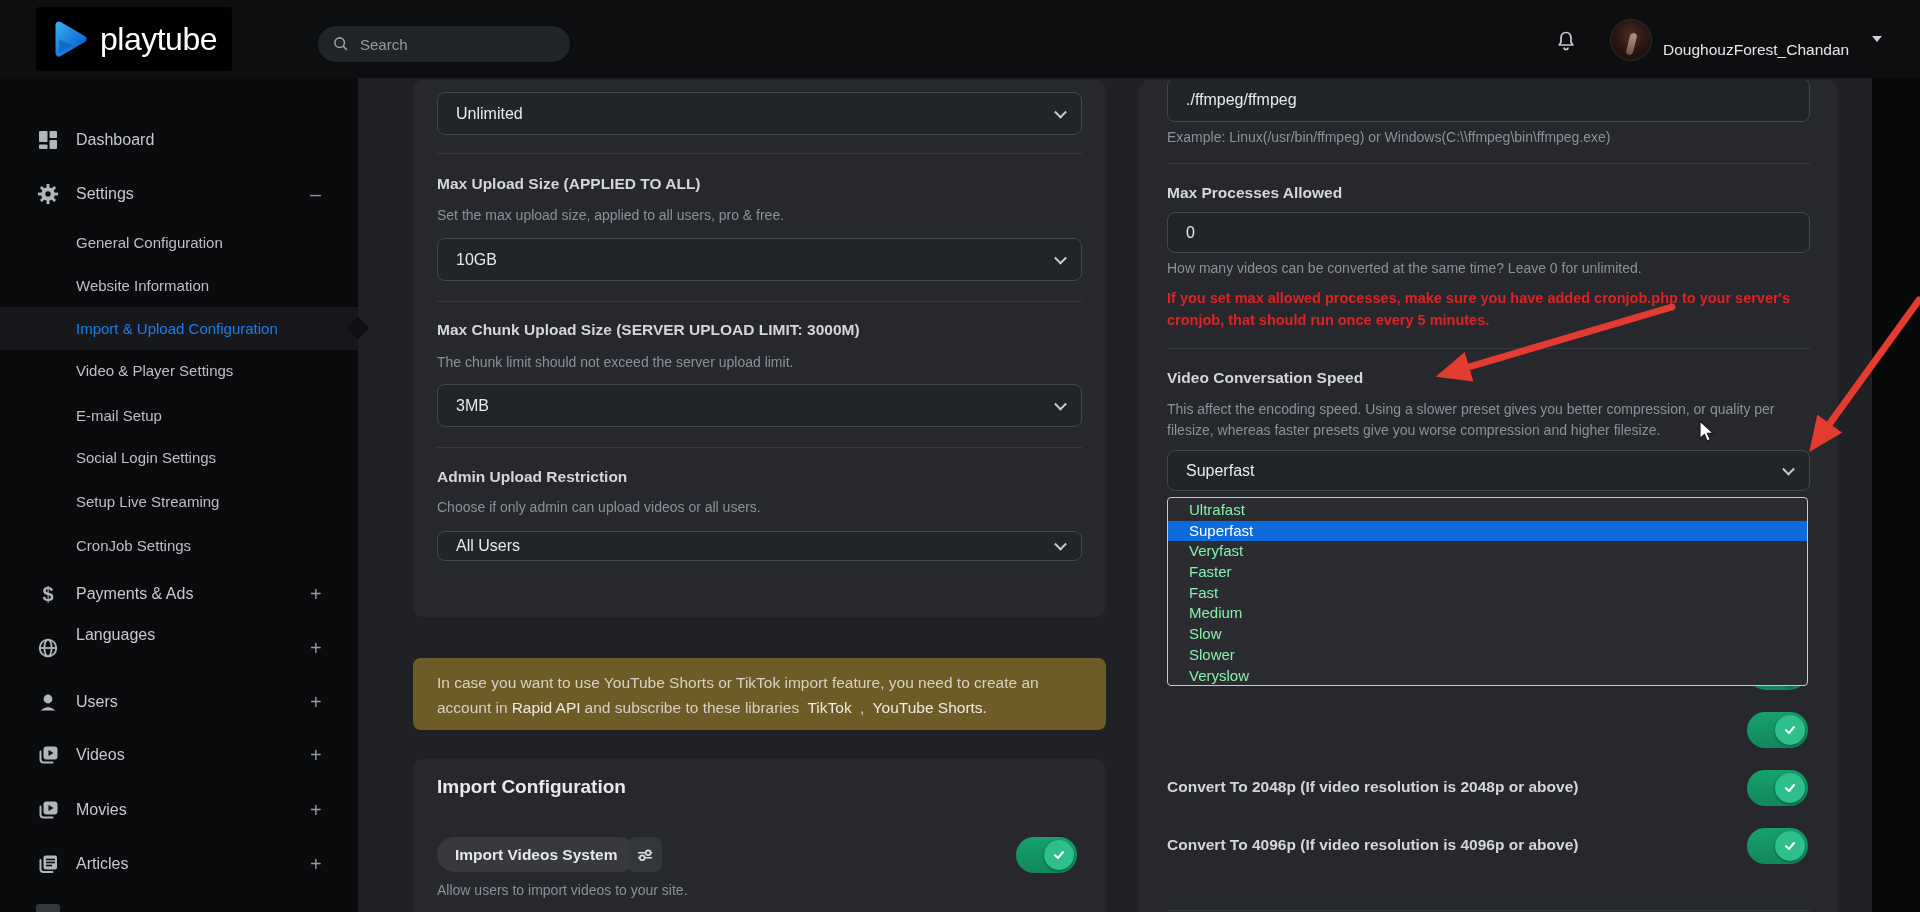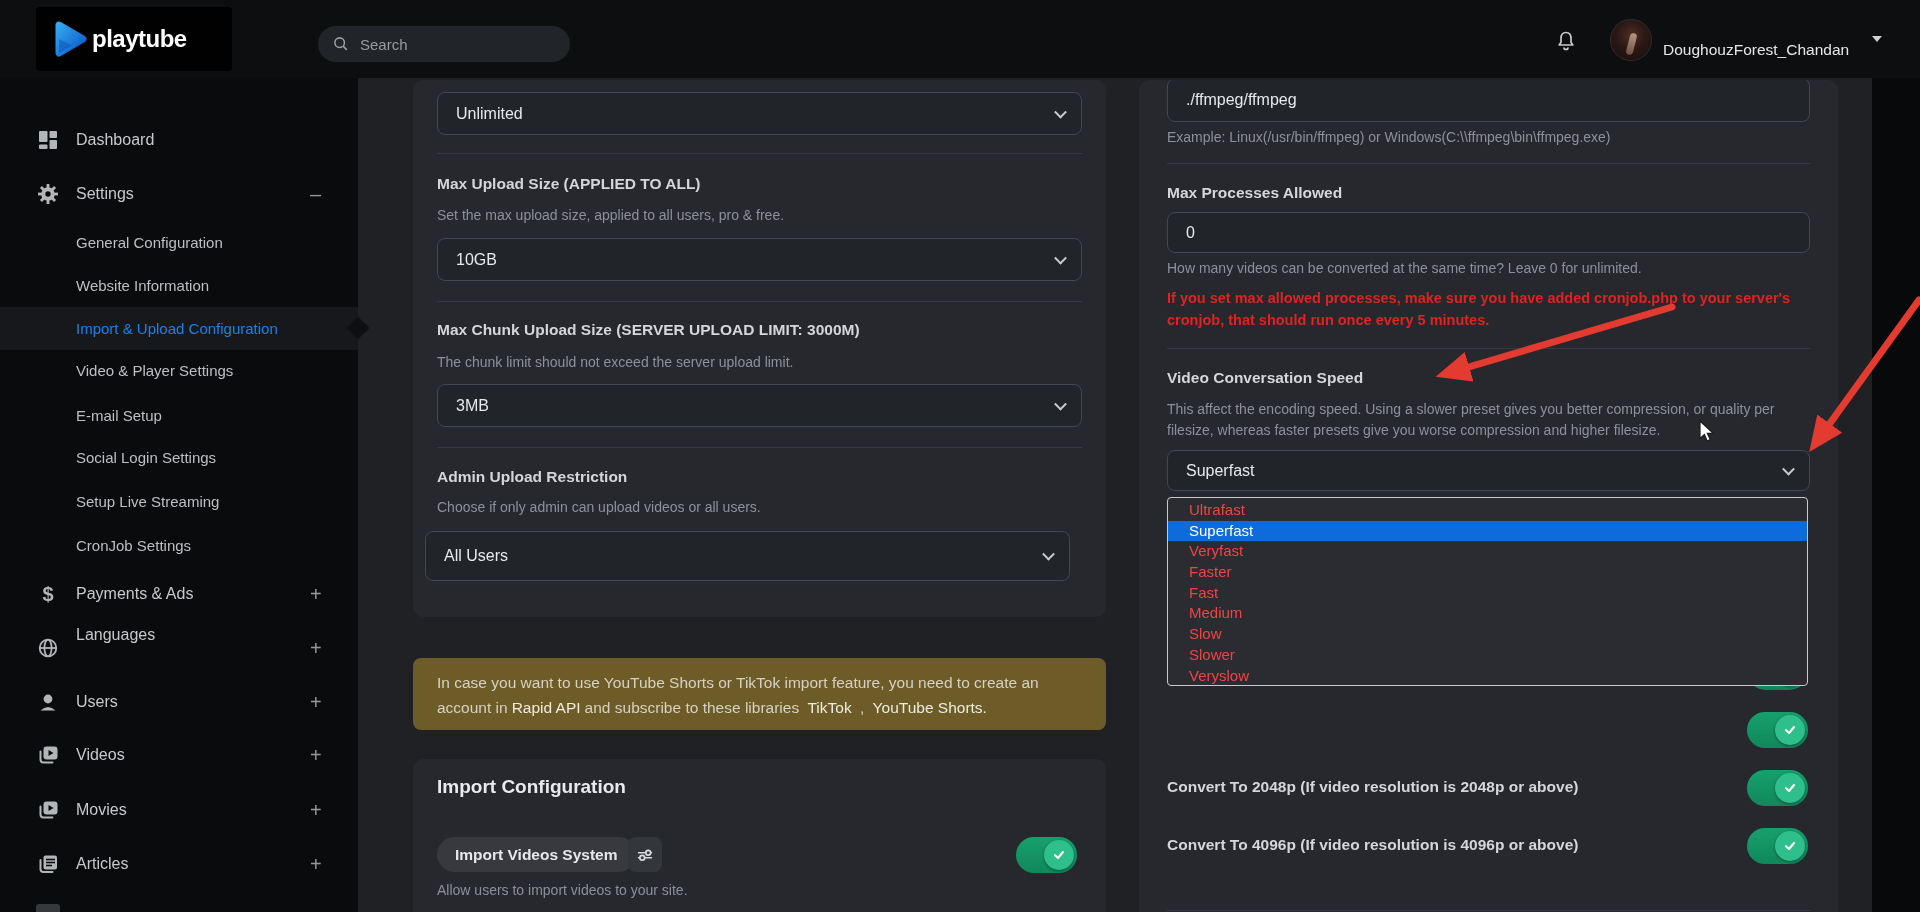--- a/index.html
+++ b/index.html
@@ -2,21 +2,21 @@
 <html><head>
 <meta charset="utf-8">
 <style>
 *{margin:0;padding:0;box-sizing:border-box}
 html,body{background:#000}
 .stage{position:relative;width:1920px;height:912px;overflow:hidden;background:#08090b;
   font-family:"Liberation Sans","DejaVu Sans",sans-serif;color:#e8eaec}
 .abs{position:absolute}
 .topbar{left:0;top:0;width:1920px;height:78px;background:#0d0e10}
 .logo-box{left:36px;top:7px;width:196px;height:64px;background:#010102;border-radius:4px;display:flex;align-items:center;padding-left:10px}
-.brand{font-size:24px;font-weight:700;color:#fff;letter-spacing:-.5px;}
+.brand{font-size:32px;font-weight:400;color:#fff;letter-spacing:-.5px;margin-left:8px}
 .search{left:318px;top:26px;width:252px;height:36px;background:#212428;border-radius:18px;display:flex;align-items:center;gap:10px;padding:0 14px}
 .search-text{font-size:15px;color:#989ba0}
 .bell{left:1554px;top:27px;width:24px;height:26px}
 .avatar{left:1610px;top:19px;width:42px;height:42px;border-radius:50%;
  background:radial-gradient(circle at 50% 38%,#4e2d25 0%,#2a1713 45%,#140d0b 100%);
  box-shadow:inset 0 0 0 1px #2a2a2a}
 .avatar:after{content:"";position:absolute;left:18px;top:14px;width:7px;height:22px;background:linear-gradient(#c9a793,#7c5c4b);border-radius:4px;transform:rotate(14deg);opacity:.85}
 .uname{left:1663px;top:40px;font-size:15.5px;color:#e5e6e8;line-height:20px}
 .dcaret{left:1872px;top:36px;width:0;height:0;border-left:5px solid transparent;border-right:5px solid transparent;border-top:6px solid #cfd1d4}
 .sidebar{left:0;top:78px;width:358px;height:834px;background:#0a0b0d}
@@ -37,21 +37,21 @@
 .notice{left:413px;top:658px;width:693px;height:72px;background:#6e5c28;border-radius:8px;padding:12px 24px;font-size:15.5px;line-height:25px;color:#d6d1c2}
 .nlink{color:#efecdf;margin:0 4px;cursor:pointer}
 .nsep{white-space:pre}
 .h2{position:absolute;font-size:19px;font-weight:700;color:#e9eaec;line-height:24px}
 .pill{position:absolute;height:35px;background:#37393f;border-radius:18px;display:flex;align-items:center;padding:0 18px;font-size:15.5px;font-weight:700;color:#e6e8ea}
 .icon-btn{position:absolute;width:34px;height:35px;background:#33363b;border-radius:8px;display:flex;align-items:center;justify-content:center}
 .toggle{position:absolute;width:61px;height:36px;border-radius:19px;background:linear-gradient(180deg,#17a06c,#10885c)}
 .knob{position:absolute;right:3px;top:3px;width:30px;height:30px;border-radius:50%;background:#2fbf8c;display:flex;align-items:center;justify-content:center;box-shadow:0 1px 3px rgba(0,0,0,.4)}
 .warn{position:absolute;font-size:14.5px;font-weight:700;color:#e02222;line-height:21.5px}
 .listbox{position:absolute;left:1167px;top:497px;width:641px;height:189px;background:#2a2c31;border:1px solid #c6c9cd;border-radius:4px;z-index:30;padding-top:2px;overflow:hidden}
-.opt{height:20.7px;line-height:20.7px;padding-left:21px;font-size:15px;color:#ef4444}
+.opt{height:20.7px;line-height:20.7px;padding-left:21px;font-size:15px;color:#86efac}
 .opt.selected{background:#0d6bdb;color:#fff}
 .arrows{left:0;top:0;width:1920px;height:912px;z-index:40;pointer-events:none}
 .cursor{left:1697px;top:419px;z-index:50;pointer-events:none}
 .sliver{left:36px;top:904px;width:24px;height:8px;background:#35383c;border-radius:3px 3px 0 0}
 </style>
 </head>
 <body>
 
 <div class="stage">
 
@@ -200,21 +200,21 @@
     <div class="lbl" style="left:24px;top:239px">Max Chunk Upload Size (SERVER UPLOAD LIMIT: 3000M)</div>
     <div class="desc" style="left:24px;top:271px">The chunk limit should not exceed the server upload limit.</div>
     <div class="sel" style="left:24px;top:304px;width:645px;height:43px">
       <span>3MB</span>
       <span class="chev"></span>
     </div>
     <div class="divider" style="left:24px;top:367px;width:645px"></div>
 
     <div class="lbl" style="left:24px;top:386px">Admin Upload Restriction</div>
     <div class="desc" style="left:24px;top:416px">Choose if only admin can upload videos or all users.</div>
-    <div class="sel" style="left:12px;top:451px;width:645px;height:50px">
+    <div class="sel" style="left:24px;top:451px;width:645px;height:30px">
       <span>All Users</span>
       <span class="chev"></span>
     </div>
   </div>
 
   <div class="abs notice">
     <span>In case you want to use YouTube Shorts or TikTok import feature, you need to create an account in</span><span class="nlink">Rapid API</span><span>and subscribe to these libraries</span> <span class="nlink">TikTok</span><span class="nsep"> , </span><span class="nlink">YouTube Shorts.</span>
   </div>
 
   <div class="card" style="left:413px;top:759px;width:693px;height:153px;border-radius:10px 10px 0 0">

